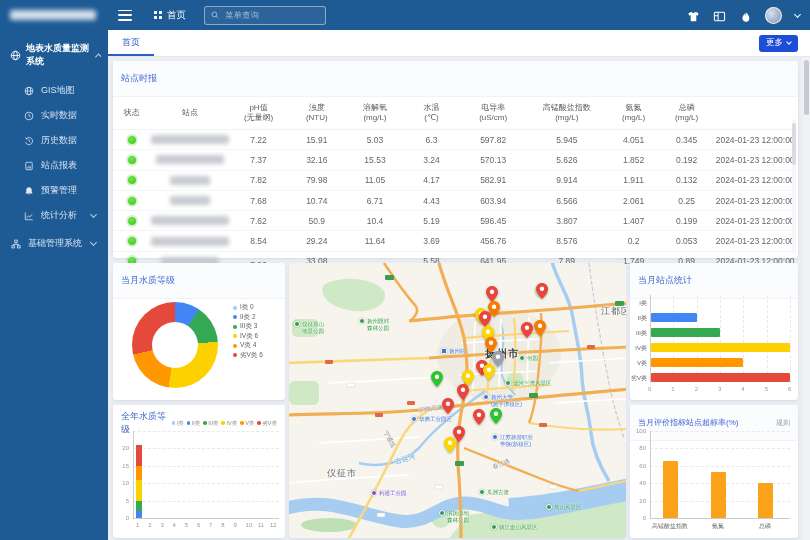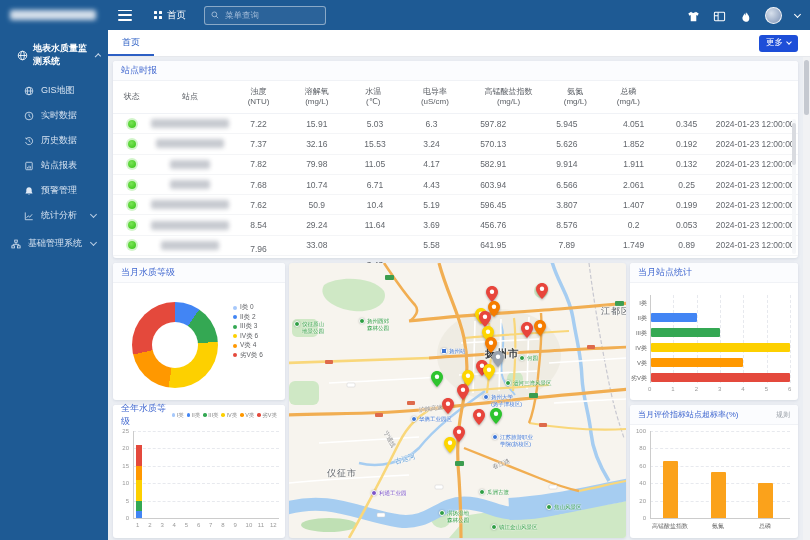--- a/index.html
+++ b/index.html
@@ -22,40 +22,40 @@
   .tb-right{margin-left:auto;display:flex;align-items:center;gap:13px;padding-right:10px;}
   .tb-ic{width:13px;height:13px;cursor:pointer;}
   .tb-ic svg{width:13px;height:13px;fill:#fff;}
   .tb-ic svg.st *{fill:none;stroke:#fff;stroke-width:1.1;}
   .avatar{width:17px;height:17px;border-radius:50%;background:radial-gradient(circle at 35% 35%,#d7e0ec,#7d92b5);border:1.5px solid rgba(255,255,255,.85);cursor:pointer;}
   .chev{display:inline-block;width:5px;height:5px;border-right:1.3px solid #fff;border-bottom:1.3px solid #fff;transform:rotate(45deg);margin-top:-2px;}
   .chev.up{transform:rotate(-135deg);margin-top:3px;}
 
   
   .sidebar{position:absolute;left:0;top:30px;width:108px;height:510px;background:#1e5a94;z-index:20;}
-  .sys-header{display:flex;align-items:center;padding:12px 8px 10px 17px;color:#fff;font-size:9px;font-weight:bold;gap:5px;cursor:pointer;}
+  .sys-header{display:flex;align-items:center;padding:12px 8px 10px 10px;color:#fff;font-size:9px;font-weight:bold;gap:5px;cursor:pointer;}
   .sys-header .chev{margin-left:auto;border-color:#c9d9ec;}
   .sys-header svg{width:11px;height:11px;flex:none;}
   .sys-header svg *{fill:none;stroke:#fff;stroke-width:1.1;}
   .menu-item{display:flex;align-items:center;height:25px;padding-left:24px;gap:7px;color:#d8e4f2;font-size:9px;cursor:pointer;}
   .menu-item.root{padding-left:11px;margin-top:3px;}
   .menu-item .chev{border-color:#b9cde4;margin-left:auto;margin-right:12px;}
   .mi{width:10px;height:10px;flex:none;}
   .mi svg{width:10px;height:10px;fill:#dfe9f5;}
   .mi svg.st *{fill:none;stroke:#dfe9f5;stroke-width:1.1;}
 
   
   .tabbar{position:absolute;left:108px;top:30px;width:702px;height:27px;background:#fff;border-bottom:1px solid #e6e8ec;z-index:10;display:flex;align-items:center;}
   .tab{height:100%;display:flex;align-items:center;padding:0 14px;font-size:9px;color:#2c5fc4;border-bottom:2px solid #2c5fc4;cursor:pointer;}
   .more-btn{margin-left:auto;margin-right:12px;height:17px;background:#1d4ed8;color:#fff;border-radius:3px;font-size:8.5px;display:flex;align-items:center;gap:4px;padding:0 7px;cursor:pointer;}
   .more-btn .chev{width:4px;height:4px;}
 
   
   .card{position:absolute;background:#fff;border-radius:3px;box-shadow:0 1px 3px rgba(30,50,90,.10);}
-  .card-hd{height:20px;display:flex;align-items:center;padding:0 8px;border-bottom:1px solid #f0f2f6;background:#fbfcfe;border-radius:3px 3px 0 0;}
+  .card-hd{height:36px;display:flex;align-items:center;padding:0 8px;border-bottom:1px solid #f0f2f6;background:#fbfcfe;border-radius:3px 3px 0 0;}
   .card-hd .ttl{font-size:9px;color:#3f66cf;}
   .card-hd .hd-link{margin-left:auto;font-size:7px;color:#9aa0a8;cursor:pointer;}
 
   
   .table-card{left:113px;top:61px;width:685px;height:197px;}
   .thead{display:flex;height:33px;border-bottom:1px solid #f0f2f6;}
   .th{display:flex;flex-direction:column;align-items:center;justify-content:center;font-size:8px;color:#5c6066;line-height:10px;}
   .tbody .tr{display:flex;align-items:center;height:20.3px;border-bottom:1px solid #f4f5f7;}
   .td{display:flex;align-items:center;justify-content:center;font-size:8.5px;color:#62666c;}
   .dot{width:8px;height:8px;border-radius:50%;background:radial-gradient(circle at 40% 35%,#79e455,#35c214);box-shadow:0 0 0 2px rgba(105,220,80,.30);}
@@ -236,20 +236,24 @@
   <section class="card table-card">
     <div class="card-hd">
         <span class="ttl">站点时报</span>
       </div>
     <div class="thead" id="thead">
         <div class="th" style="width: 5.5%;">
           <div>状态</div>
         </div>
         <div class="th" style="width: 11.5%;">
           <div>站点</div>
+        </div>
+        <div class="th" style="width: 8.5%;">
+          <div>pH值</div>
+          <div>(无量纲)</div>
         </div>
         <div class="th" style="width: 8.5%;">
           <div>浊度</div>
           <div>(NTU)</div>
         </div>
         <div class="th" style="width: 8.5%;">
           <div>溶解氧</div>
           <div>(mg/L)</div>
         </div>
         <div class="th" style="width: 8%;">

